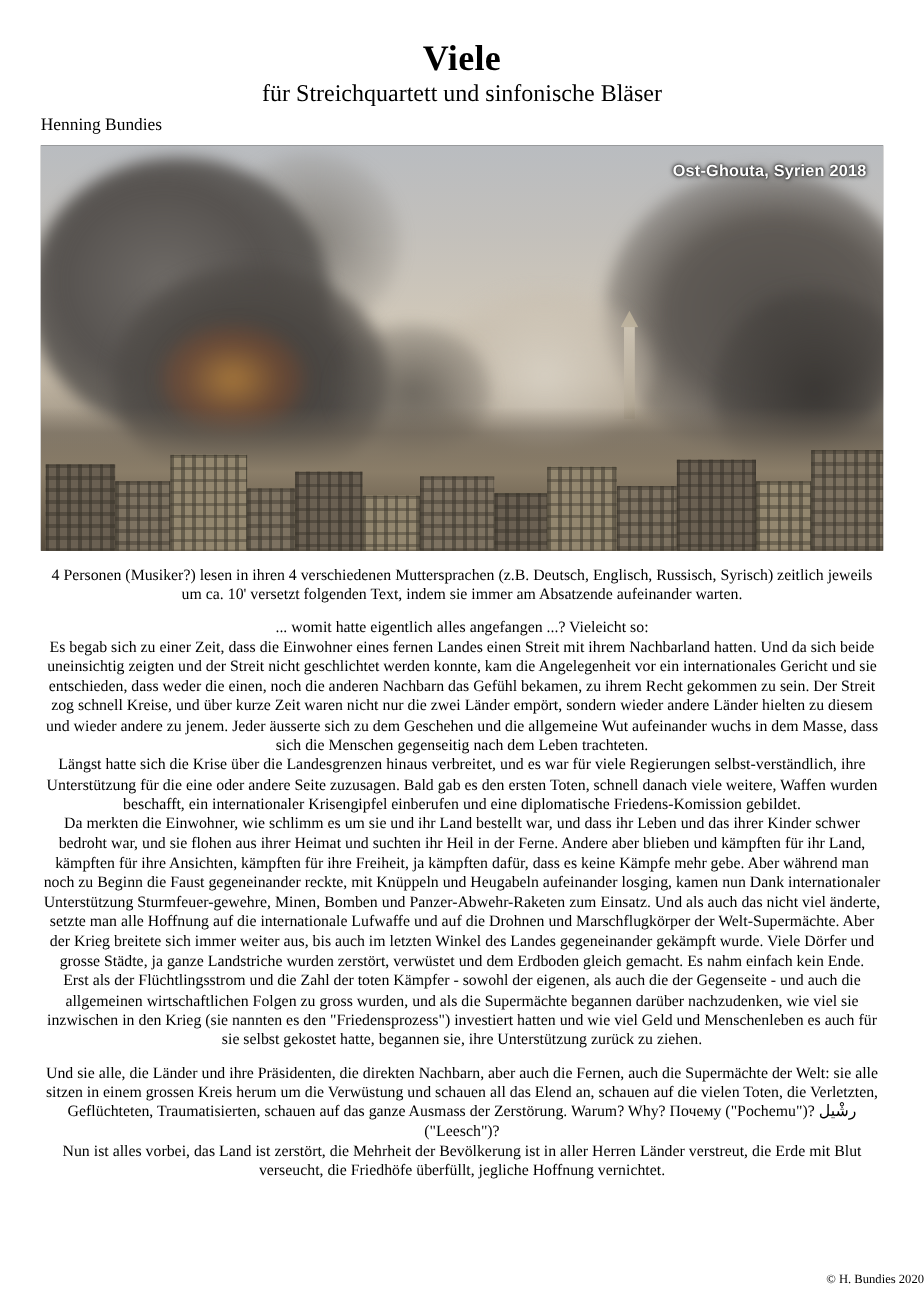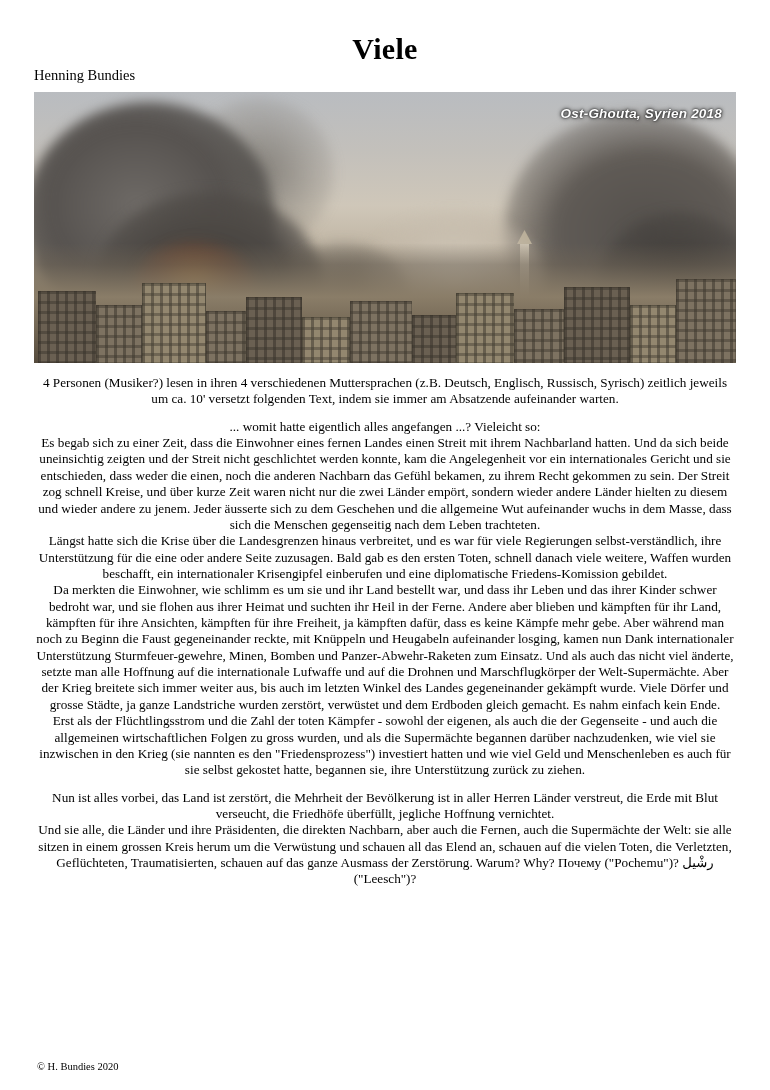--- a/index.html
+++ b/index.html
@@ -41,25 +41,24 @@
   }
   .author {
     text-align: left;
     font-size: 14.5px;
     font-weight: 400;
     margin: 2px 6px 8px 0;
   }
   .photo {
     position: relative;
     width: 702px;
-    height: 271px;
+    height: 338px;
     margin: 0 auto;
     overflow: hidden;
     background: #404040;
-    font-style: italic;
   }
   
   .sky {
     position: absolute;
     inset: 0;
     background:
       linear-gradient(to bottom, #b9bcc0 0%, #c3c0bb 22%, #cfc7b9 42%, #c0b5a3 58%, #9a8f7e 72%, #7a6f5f 88%, #5d564a 100%);
   }
   .smoke {
     position: absolute;
@@ -164,31 +163,32 @@
   .body-text p {
     margin: 0 0 0 0;
   }
   .gap {
     height: 11px;
   }
   .footer {
     position: absolute;
     left: 0; right: 0;
     bottom: 18px;
-    text-align: left;
+    text-align: right;
     font-size: 10.5px;
     padding-left: 37px;
   }
 </style>
 </head>
 <body>
 
 <div class="page">
 
   <h1 class="title">Viele</h1>
+  <h2 class="subtitle">für Streichquartett und sinfonische Bläser</h2>
   <div class="author">Henning Bundies</div>
 
   <div class="photo">
     <div class="sky"></div>
     <div class="smoke s3"></div>
     <div class="smoke s1"></div>
     <div class="smoke s5"></div>
     <div class="minaret"></div>
     <div class="smoke s4"></div>
     <div class="smoke s2"></div>
@@ -244,18 +244,18 @@
 
   <div class="body-text">
     <p>4 Personen (Musiker?) lesen in ihren 4 verschiedenen Muttersprachen (z.B. Deutsch, Englisch, Russisch, Syrisch) zeitlich jeweils um ca. 10' versetzt folgenden Text, indem sie immer am Absatzende aufeinander warten.</p>
     <div class="gap"></div>
     <p>... womit hatte eigentlich alles angefangen ...? Vieleicht so:</p>
     <p>Es begab sich zu einer Zeit, dass die Einwohner eines fernen Landes einen Streit mit ihrem Nachbarland hatten. Und da sich beide uneinsichtig zeigten und der Streit nicht geschlichtet werden konnte, kam die Angelegenheit vor ein internationales Gericht und sie entschieden, dass weder die einen, noch die anderen Nachbarn das Gefühl bekamen, zu ihrem Recht gekommen zu sein. Der Streit zog schnell Kreise, und über kurze Zeit waren nicht nur die zwei Länder empört, sondern wieder andere Länder hielten zu diesem und wieder andere zu jenem. Jeder äusserte sich zu dem Geschehen und die allgemeine Wut aufeinander wuchs in dem Masse, dass sich die Menschen gegenseitig nach dem Leben trachteten.</p>
     <p>Längst hatte sich die Krise über die Landesgrenzen hinaus verbreitet, und es war für viele Regierungen selbst-verständlich, ihre Unterstützung für die eine oder andere Seite zuzusagen. Bald gab es den ersten Toten, schnell danach viele weitere, Waffen wurden beschafft, ein internationaler Krisengipfel einberufen und eine diplomatische Friedens-Komission gebildet.</p>
     <p>Da merkten die Einwohner, wie schlimm es um sie und ihr Land bestellt war, und dass ihr Leben und das ihrer Kinder schwer bedroht war, und sie flohen aus ihrer Heimat und suchten ihr Heil in der Ferne. Andere aber blieben und kämpften für ihr Land, kämpften für ihre Ansichten, kämpften für ihre Freiheit, ja kämpften dafür, dass es keine Kämpfe mehr gebe. Aber während man noch zu Beginn die Faust gegeneinander reckte, mit Knüppeln und Heugabeln aufeinander losging, kamen nun Dank internationaler Unterstützung Sturmfeuer-gewehre, Minen, Bomben und Panzer-Abwehr-Raketen zum Einsatz. Und als auch das nicht viel änderte, setzte man alle Hoffnung auf die internationale Lufwaffe und auf die Drohnen und Marschflugkörper der Welt-Supermächte. Aber der Krieg breitete sich immer weiter aus, bis auch im letzten Winkel des Landes gegeneinander gekämpft wurde. Viele Dörfer und grosse Städte, ja ganze Landstriche wurden zerstört, verwüstet und dem Erdboden gleich gemacht. Es nahm einfach kein Ende.</p>
     <p>Erst als der Flüchtlingsstrom und die Zahl der toten Kämpfer - sowohl der eigenen, als auch die der Gegenseite - und auch die allgemeinen wirtschaftlichen Folgen zu gross wurden, und als die Supermächte begannen darüber nachzudenken, wie viel sie inzwischen in den Krieg (sie nannten es den "Friedensprozess") investiert hatten und wie viel Geld und Menschenleben es auch für sie selbst gekostet hatte, begannen sie, ihre Unterstützung zurück zu ziehen.</p>
     <div class="gap"></div>
+    <p>Und sie alle, die Länder und ihre Präsidenten, die direkten Nachbarn, aber auch die Fernen, auch die Supermächte der Welt: sie alle sitzen in einem grossen Kreis herum um die Verwüstung und schauen all das Elend an, schauen auf die vielen Toten, die Verletzten, Geflüchteten, Traumatisierten, schauen auf das ganze Ausmass der Zerstörung. Warum? Why? Почему ("Pochemu")? رشْيل ("Leesch")?</p>
     <p>Nun ist alles vorbei, das Land ist zerstört, die Mehrheit der Bevölkerung ist in aller Herren Länder verstreut, die Erde mit Blut verseucht, die Friedhöfe überfüllt, jegliche Hoffnung vernichtet.</p>
-    <p>Und sie alle, die Länder und ihre Präsidenten, die direkten Nachbarn, aber auch die Fernen, auch die Supermächte der Welt: sie alle sitzen in einem grossen Kreis herum um die Verwüstung und schauen all das Elend an, schauen auf die vielen Toten, die Verletzten, Geflüchteten, Traumatisierten, schauen auf das ganze Ausmass der Zerstörung. Warum? Why? Почему ("Pochemu")? رشْيل ("Leesch")?</p>
   </div>
 
   <div class="footer">© H. Bundies 2020</div>
 </div>
 
 </body></html>

